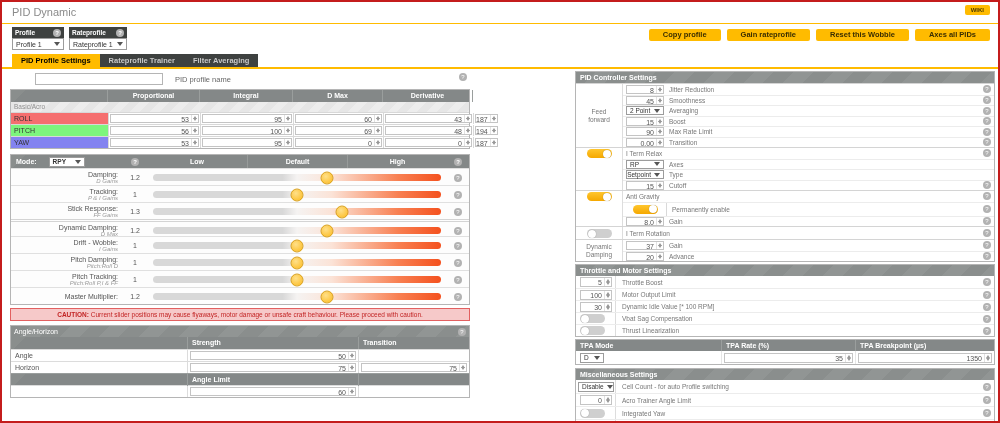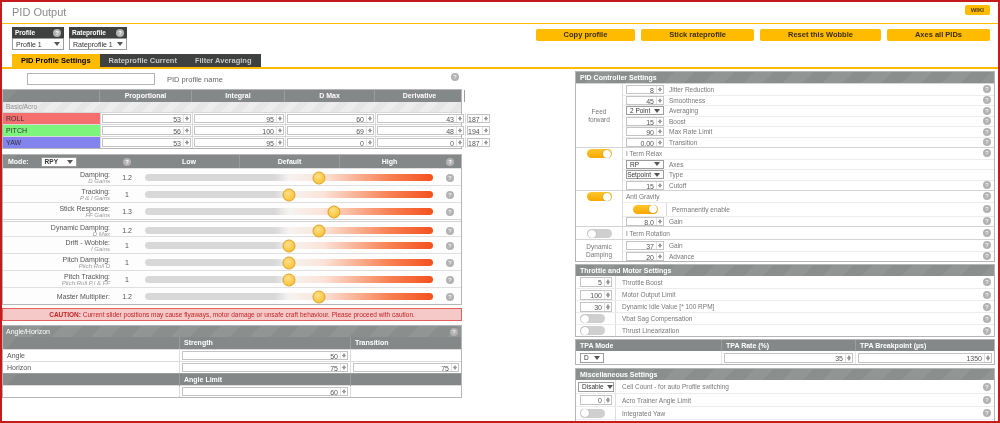--- a/index.html
+++ b/index.html
@@ -12,21 +12,21 @@
   #title-line { position:absolute; left:0; top:21px; width:100%; border-top:1px solid #ffbb00; }
 
   .profile-group { position:absolute; top:25px; }
   .pg-head { background:#3e4140; color:#fff; font-size:6.5px; font-weight:bold; height:11px; line-height:11px; padding:0 3px; display:flex; align-items:center; }
   .pg-head .help { margin-left:auto; }
   .selbox { background:#fff; border:1px solid #9c9c9c; height:12px; display:flex; align-items:center; font-size:7px; color:#333; padding:0 3px; position:relative; cursor:pointer; }
   .selbox::after { content:""; margin-left:auto; border-left:3px solid transparent; border-right:3px solid transparent; border-top:4px solid #555; }
   .selbox span { padding-right:3px; }
 
   #toolbar { position:absolute; right:8px; top:27px; display:flex; gap:6px; }
-  .tb-btn { background:#ffbb00; border-radius:2px; height:12px; line-height:12px; padding:0 28px; font-size:7.5px; font-weight:bold; color:#3a2e00; cursor:pointer; }
+  .tb-btn { background:#ffbb00; border-radius:2px; height:12px; line-height:12px; padding:0 14px; font-size:7.5px; font-weight:bold; color:#3a2e00; cursor:pointer; }
 
   #tabs { position:absolute; left:10px; top:52px; display:flex; }
   .tab { height:13px; line-height:13px; padding:0 9px; font-size:7.5px; font-weight:bold; background:#3e4140; color:#c8c8c8; cursor:pointer; }
   .tab.active { background:#ffbb00; color:#000; }
   #tab-line { position:absolute; left:0; top:65px; width:100%; border-top:2px solid #ffbb00; }
 
   
   .help { width:8px; height:8px; border-radius:50%; background:#b2b2b2; color:#fff; font-size:6px; line-height:8px; text-align:center; flex:none; cursor:pointer; }
   .help::after { content:"?"; }
   .numbox { background:#fff; border:1px solid #c4c4c4; display:flex; align-items:stretch; height:10px; cursor:text; }
@@ -37,21 +37,21 @@
   .spin::after { bottom:1px; border-top:3px solid #989898; }
   .tg { width:25px; height:9px; border-radius:5px; position:relative; flex:none; cursor:pointer; }
   .tg.on { background:linear-gradient(#ffc62e,#f5a800); }
   .tg.off { background:#cfcfcf; }
   .tg .knob { position:absolute; top:0.5px; width:8px; height:8px; border-radius:50%; background:#fff; box-shadow:0 0 1px rgba(0,0,0,.4); }
   .tg.on .knob { right:1px; }
   .tg.off .knob { left:1px; }
   .dark-head { background:linear-gradient(135deg,#8a8e8d 0 10px,#848888 10px 20px); background-color:#848888; color:#fff; font-size:7px; font-weight:bold; }
 
   
-  #left-panel { position:absolute; left:0; top:70px; width:460px; }
+  #left-panel { position:absolute; left:8px; top:70px; width:460px; }
   #name-row { position:relative; height:17px; }
   #pid-name-input { position:absolute; left:25px; top:1px; width:128px; height:12px; border:1px solid #b5b5b5; font-size:7px; padding:0 2px; }
   #pid-name-label { position:absolute; left:165px; top:3px; font-size:7.5px; color:#666; }
   #name-row .help { position:absolute; right:3px; top:1px; }
 
   #pid-table { border:1px solid #b5b5b5; }
   .pt-row { display:grid; grid-template-columns:97px 92px 93px 90px 90px 1fr; }
   .pt-head { height:12px; }
   .pt-head div { line-height:12px; text-align:center; border-right:1px solid #9a9e9d; }
   .pt-head div:last-child { border-right:none; }
@@ -142,21 +142,21 @@
   .misc-left .tg { margin-left:4px; }
   .misc-row .rowlbl { font-size:6.5px; color:#777; margin-left:6px; white-space:nowrap; }
   .misc-row .help { margin-left:auto; margin-right:3px; }
   .throttle-sec { margin-top:2px; }
 </style>
 </head>
 <body>
 
 <div id="frame">
 
-  <div id="page-title">PID Output</div>
+  <div id="page-title">PID Dynamic</div>
   <div id="wiki-btn">WIKI</div>
   <div id="title-line"></div>
 
   <div class="profile-group" style="left:10px; width:52px;">
     <div class="pg-head">
       <span>Profile</span>
       <span class="help"></span>
     </div>
     <div class="selbox">
       <span>Profile 1</span>
@@ -167,28 +167,28 @@
       <span>Rateprofile</span>
       <span class="help"></span>
     </div>
     <div class="selbox">
       <span>Rateprofile 1</span>
     </div>
   </div>
 
   <div id="toolbar">
     <div class="tb-btn">Copy profile</div>
-    <div class="tb-btn">Stick rateprofile</div>
+    <div class="tb-btn">Gain rateprofile</div>
     <div class="tb-btn">Reset this Wobble</div>
     <div class="tb-btn">Axes all PIDs</div>
   </div>
 
   <div id="tabs">
     <div class="tab active">PID Profile Settings</div>
-    <div class="tab">Rateprofile Current</div>
+    <div class="tab">Rateprofile Trainer</div>
     <div class="tab">Filter Averaging</div>
   </div>
   <div id="tab-line"></div>
 
   <div id="left-panel">
 
     <div id="name-row">
       <input id="pid-name-input" value="" style="">
       <span id="pid-name-label">PID profile name</span>
       <span class="help"></span>

